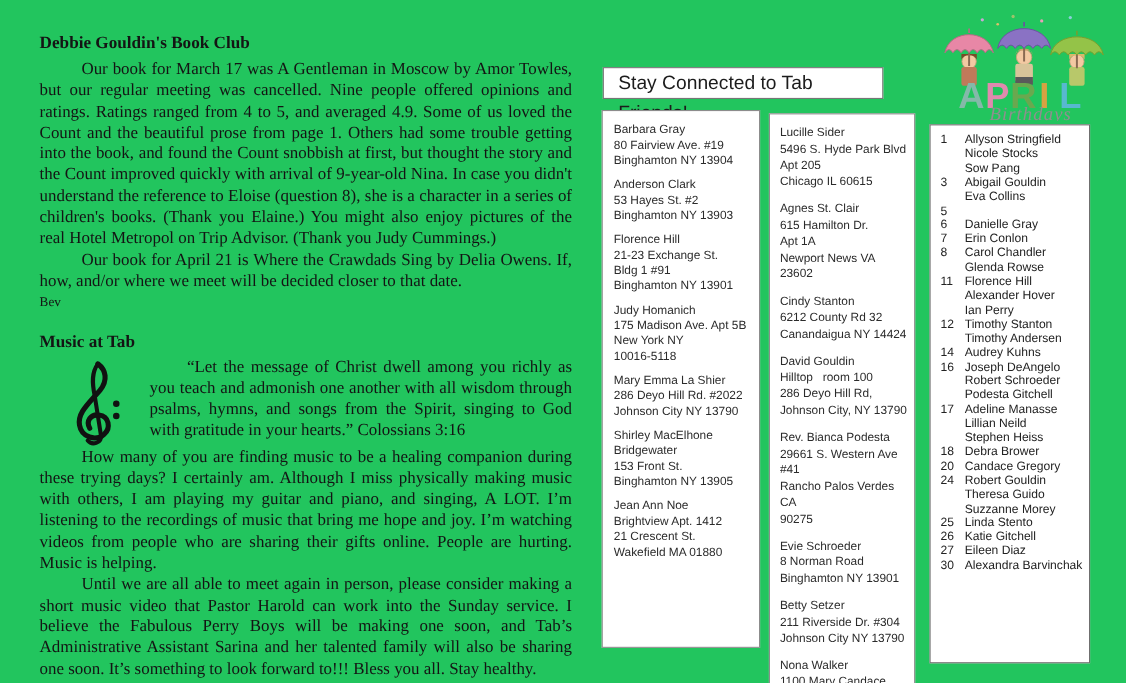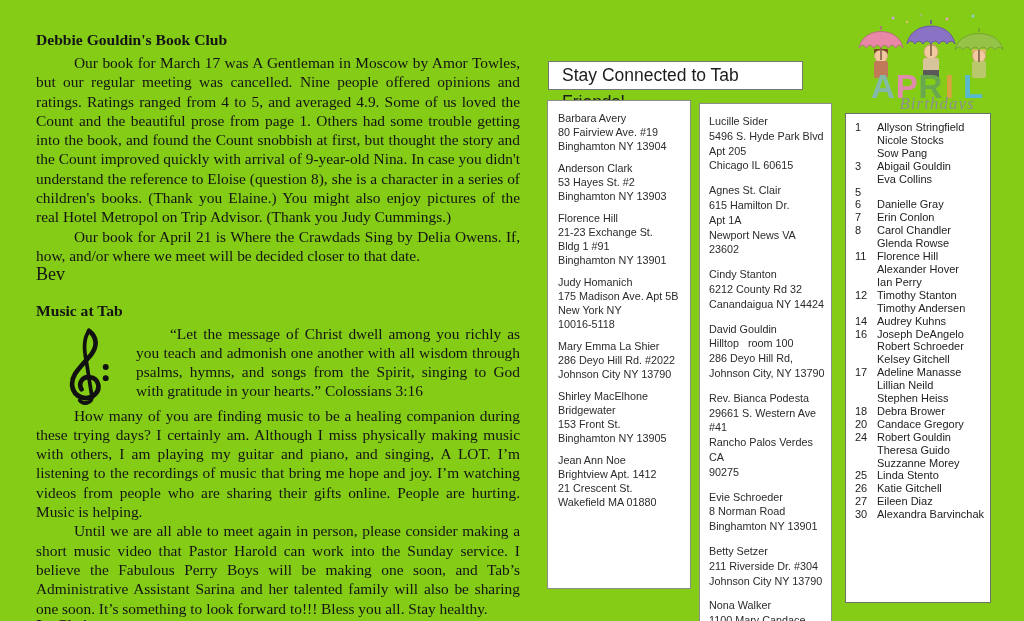--- a/index.html
+++ b/index.html
@@ -1,25 +1,25 @@
 <!DOCTYPE html>
 <html><head>
 <meta charset="utf-8">
 <style>
   html,body{margin:0;padding:0;background:#e8e8e8;}
   .page{
-    position:relative;width:1024px;height:621px;background:#84cc16;
+    position:relative;width:1024px;height:621px;background:#22c55e;
     font-family:"Liberation Serif",serif;color:#141414;overflow:hidden;
     margin:0 auto;
   }
   
   .left-col{position:absolute;left:36px;top:30px;width:484px;}
   .section-title{font-size:15.6px;line-height:20px;font-weight:bold;margin:0 0 3px 0;}
   .article-p{font-size:15.4px;line-height:19.3px;text-align:justify;text-indent:38px;margin:0;}
-  .plain-line{font-size:18px;line-height:19.3px;}
+  .plain-line{font-size:12px;line-height:19.3px;}
   .music-title{margin-top:16px;}
   .quote-wrap{margin-top:2px;}
   .clef-float{float:left;width:70px;height:78px;margin:4px 12px 0 18px;}
   .clef-float svg{display:block;width:100%;height:100%;}
   .quote-p{font-size:15.4px;line-height:19.3px;text-align:justify;text-indent:34px;margin:0;}
   .quote-italic{}
   .clear-left{clear:left;}
   
   .connect-title-box{
     position:absolute;left:548px;top:61px;width:255px;height:29px;box-sizing:border-box;
@@ -81,21 +81,21 @@
     <p class="article-p clear-left">How many of you are finding music to be a healing companion during these trying days? I certainly am. Although I miss physically making music with others, I am playing my guitar and piano, and singing, A LOT. I’m listening to the recordings of music that bring me hope and joy. I’m watching videos from people who are sharing their gifts online. People are hurting. Music is helping.</p>
     <p class="article-p">Until we are all able to meet again in person, please consider making a short music video that Pastor Harold can work into the Sunday service. I believe the Fabulous Perry Boys will be making one soon, and Tab’s Administrative Assistant Sarina and her talented family will also be sharing one soon. It’s something to look forward to!!! Bless you all. Stay healthy.</p>
     <div class="plain-line">In Christ,</div>
 
   </div>
 
   <div class="connect-title-box">Stay Connected to Tab Friends!</div>
 
   <div id="addr-box-1" class="addr-box">
       <div class="addr-entry">
-        <div class="addr-line">Barbara Avery</div>
+        <div class="addr-line">Barbara Gray</div>
         <div class="addr-line">80 Fairview Ave. #19</div>
         <div class="addr-line">Binghamton NY 13904</div>
       </div>
       <div class="addr-entry">
         <div class="addr-line">Anderson Clark</div>
         <div class="addr-line">53 Hayes St. #2</div>
         <div class="addr-line">Binghamton NY 13903</div>
       </div>
       <div class="addr-entry">
         <div class="addr-line">Florence Hill</div>
@@ -287,21 +287,21 @@
         <span class="bday-num">14</span>
         <div class="bday-names">
           <div>Audrey Kuhns</div>
         </div>
       </div>
       <div class="bday-row">
         <span class="bday-num">16</span>
         <div class="bday-names">
           <div>Joseph DeAngelo</div>
           <div>Robert Schroeder</div>
-          <div>Kelsey Gitchell</div>
+          <div>Podesta Gitchell</div>
         </div>
       </div>
       <div class="bday-row">
         <span class="bday-num">17</span>
         <div class="bday-names">
           <div>Adeline Manasse</div>
           <div>Lillian Neild</div>
           <div>Stephen Heiss</div>
         </div>
       </div>

